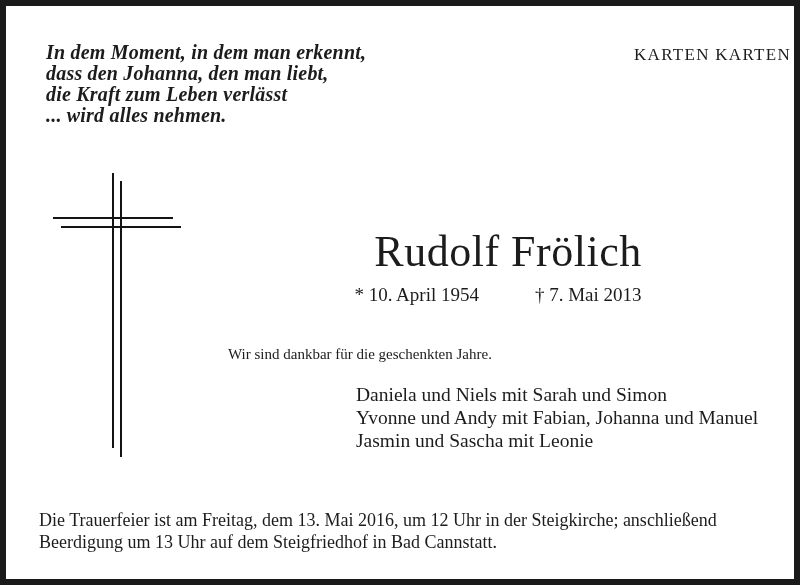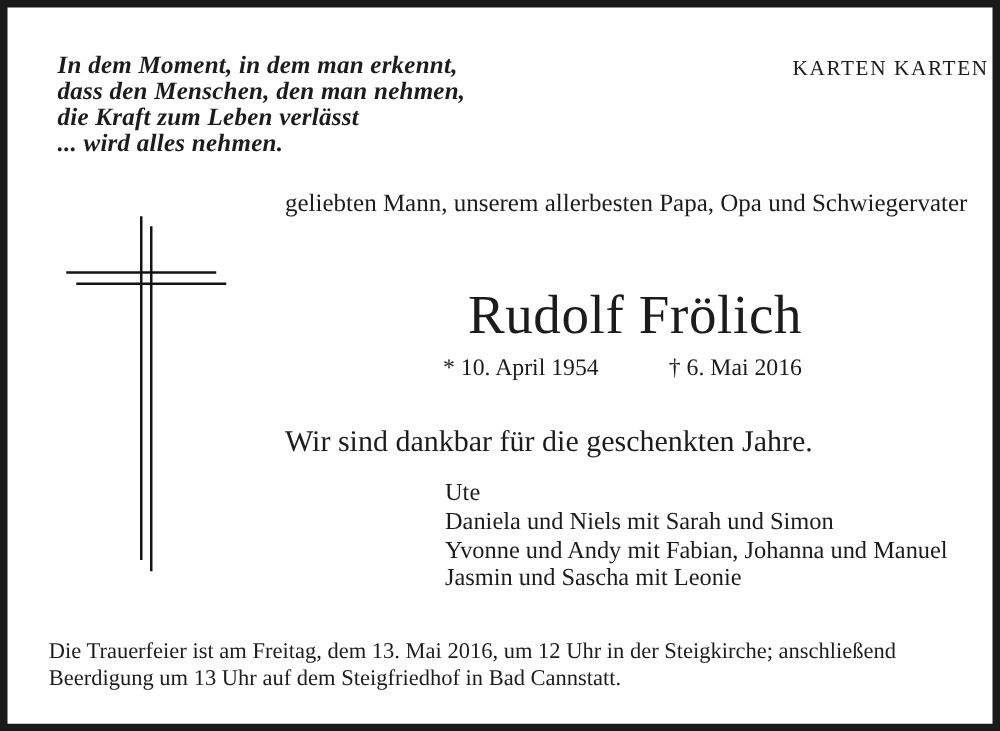--- a/index.html
+++ b/index.html
@@ -72,21 +72,21 @@
     display: flex;
     justify-content: center;
     gap: 56px;
     font-size: 19px;
     line-height: 24px;
   }
   .thanks {
     position: absolute;
     left: 222px;
     top: 336px;
-    font-size: 24px;
+    font-size: 15px;
     line-height: 24px;
     text-align: center;
   }
   .mourners {
     position: absolute;
     left: 350px;
     top: 378px;
     font-size: 19.5px;
     line-height: 22.8px;
   }
@@ -99,49 +99,47 @@
     line-height: 22px;
   }
 </style>
 </head>
 <body>
 
 <div class="sheet">
 
   <div class="quote">
     <div>In dem Moment, in dem man erkennt,</div>
-    <div>dass den Menschen, den man nehmen,</div>
+    <div>dass den Johanna, den man liebt,</div>
     <div>die Kraft zum Leben verlässt</div>
     <div>... wird alles nehmen.</div>
   </div>
 
   <div class="statt">KARTEN KARTEN</div>
 
   <div class="cross">
     <div class="bar v1"></div>
     <div class="bar v2"></div>
     <div class="bar h1"></div>
     <div class="bar h2"></div>
   </div>
 
   <div class="intro">
-    <div>geliebten Mann, unserem allerbesten Papa, Opa und Schwiegervater</div>
   </div>
 
   <div class="deceased-name">Rudolf Frölich</div>
 
   <div class="dates">
     <span>* 10. April 1954</span>
-    <span>† 6. Mai 2016</span>
+    <span>† 7. Mai 2013</span>
   </div>
 
   <div class="thanks">Wir sind dankbar für die geschenkten Jahre.</div>
 
   <div class="mourners">
-    <div>Ute</div>
     <div>Daniela und Niels mit Sarah und Simon</div>
     <div>Yvonne und Andy mit Fabian, Johanna und Manuel</div>
     <div>Jasmin und Sascha mit Leonie</div>
   </div>
 
   <div class="funeral">
     <div>Die Trauerfeier ist am Freitag, dem 13. Mai 2016, um 12 Uhr in der Steigkirche; anschließend</div>
     <div>Beerdigung um 13 Uhr auf dem Steigfriedhof in Bad Cannstatt.</div>
   </div>
 

